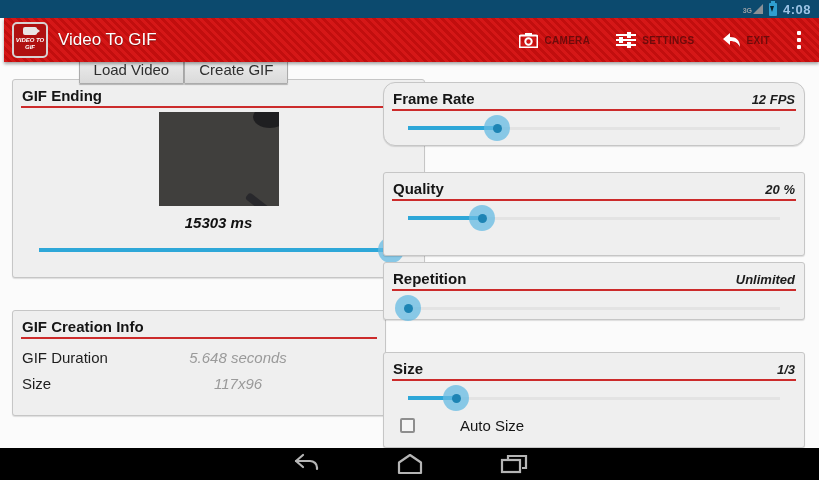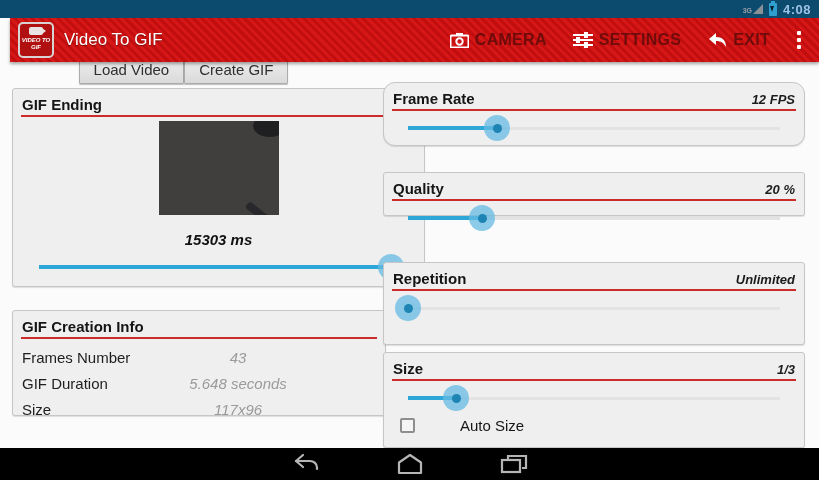--- a/index.html
+++ b/index.html
@@ -12,61 +12,61 @@
   .net-group { display:flex; align-items:flex-end; gap:1px; }
   .net-label { color:#9aa0a6; font-size:7px; font-weight:bold; line-height:7px; }
   .signal-tri { width:0; height:0; border-left:10px solid transparent; border-bottom:10px solid #8a9096; }
   .battery { position:relative; width:8px; height:13px; background:#2f9fd0; border-radius:1px; }
   .battery:before { content:""; position:absolute; top:-2px; left:2px; width:4px; height:2px; background:#2f9fd0; }
   .battery .bolt { position:absolute; left:1.5px; top:3px; width:0; height:0;
                    border-left:2.5px solid transparent; border-right:2.5px solid transparent; border-top:6px solid #07222e; }
   .clock { color:#9cc3e5; font-size:13px; font-weight:bold; letter-spacing:0.5px; }
 
   
-  .action-bar { position:absolute; top:18px; left:10px; right:0; height:44px; z-index:20;
+  .action-bar { position:absolute; top:18px; left:4px; right:0; height:44px; z-index:20;
                 background:repeating-linear-gradient(45deg,#d51717 0 3px,#c20e0e 3px 6px);
                 box-shadow:0 2px 3px rgba(0,0,0,0.35);
                 display:flex; align-items:center; padding:0 6px; }
   .app-icon { width:36px; height:36px; border-radius:5px; background:#b01010; border:2px solid #d8d2d2;
               display:flex; flex-direction:column; align-items:center; justify-content:flex-start; padding-top:3px; margin-left:2px; }
   .app-icon .cam { position:relative; width:14px; height:8px; background:#e9e4e4; border-radius:2px; }
   .app-icon .cam:after { content:""; position:absolute; right:-3px; top:1px; width:0; height:0;
                          border-top:3px solid transparent; border-bottom:3px solid transparent; border-left:4px solid #e9e4e4; }
   .app-icon .txt { color:#fff; font-size:6px; font-weight:bold; font-style:italic; line-height:7px; margin-top:2px; text-align:center; }
   .ab-title { color:#fff; font-size:17px; margin-left:10px; text-shadow:0 1px 1px rgba(0,0,0,0.4); }
   .ab-actions { margin-left:auto; display:flex; align-items:center; height:100%; }
   .ab-btn { display:flex; align-items:center; gap:6px; padding:0 13px; height:100%; cursor:pointer; }
-  .ab-btn .lbl { color:#6e0b0b; font-size:16px; font-weight:bold; letter-spacing:0.3px; }
+  .ab-btn .lbl { color:#6e0b0b; font-size:10px; font-weight:bold; letter-spacing:0.3px; }
   .ab-btn svg { display:block; }
   .overflow-btn { display:flex; flex-direction:column; gap:3px; padding:0 12px 0 14px; height:100%; justify-content:center; align-items:center; }
   .overflow-btn i { width:4px; height:4px; background:#fff; border-radius:1px; }
 
   
   .top-buttons { position:absolute; top:54px; left:12px; width:343px; display:flex; justify-content:center; z-index:10; }
   .abtn { height:30px; padding:0 14px; background:linear-gradient(#f0f0f0,#dadada); border:1px solid #ababab;
           border-radius:1px; font-size:15px; color:#2f2f2f; display:flex; align-items:center; box-shadow:0 1px 1px rgba(0,0,0,0.25); cursor:pointer;
           font-family:"Liberation Sans", sans-serif; }
 
   
   .panel { position:absolute; background:#efefef; border:1px solid #c6c6c6; border-radius:3px; box-shadow:0 1px 1px rgba(0,0,0,0.12); }
   .panel-head { display:flex; justify-content:space-between; align-items:baseline; padding:7px 9px 1px 9px; }
   .panel-title { font-size:15px; font-weight:bold; color:#151515; }
   .panel-value { font-size:13px; font-weight:bold; font-style:italic; color:#1c1c1c; }
   .panel-rule { height:2px; background:#cc2b2b; margin:1px 8px 0 8px; }
 
-  .p-ending   { left:12px;  top:88px;  width:413px; height:199px; }
+  .p-ending   { left:12px;  top:79px;  width:413px; height:199px; }
   .p-info     { left:12px;  top:310px; width:374px; height:106px; }
   .p-frate    { left:383px; top:82px;  width:422px; height:64px;border-radius:12px; }
-  .p-quality  { left:383px; top:172px; width:422px; height:44px; }
-  .p-repeat   { left:383px; top:262px; width:422px; height:83px; }
+  .p-quality  { left:383px; top:172px; width:422px; height:84px; }
+  .p-repeat   { left:383px; top:262px; width:422px; height:58px; }
   .p-size     { left:383px; top:352px; width:422px; height:96px; }
 
   .thumb-wrap { display:flex; justify-content:center; margin-top:4px; }
   .thumb-img { width:120px; height:94px; display:block; }
-  .ending-ms { text-align:center; font-size:15px; font-weight:bold; font-style:italic; color:#111; margin-top:16px; }
+  .ending-ms { text-align:center; font-size:15px; font-weight:bold; font-style:italic; color:#111; margin-top:8px; }
 
   
   .slider { position:relative; height:34px; margin:0 24px; }
   .slider .track { position:absolute; left:0; right:0; top:16px; height:3px; background:#e3e3e3; }
   .slider .fill  { position:absolute; left:0; top:15px; height:4px; background:#2ea7d8; }
   .slider .sthumb { position:absolute; top:17px; width:26px; height:26px; margin-left:-13px; transform:translateY(-50%);
                     background:rgba(102,187,227,0.75); border-radius:50%; cursor:pointer; }
   .slider .sthumb .dot { position:absolute; left:50%; top:50%; width:9px; height:9px; margin:-4.5px 0 0 -4.5px;
                          background:#1d84b4; border-radius:50%; }
   .p-ending .slider { margin:0 26px 0 26px; margin-top:2px; }
@@ -191,24 +191,20 @@
     </div>
   </div>
 
   <div class="panel p-info">
     <div class="panel-head">
       <span class="panel-title">GIF Creation Info</span>
     </div>
     <div class="panel-rule"></div>
     <div class="info-rows">
       <div class="info-row">
-        <span class="info-label">Frames Number</span>
-        <span class="info-value">43</span>
-      </div>
-      <div class="info-row">
         <span class="info-label">GIF Duration</span>
         <span class="info-value">5.648 seconds</span>
       </div>
       <div class="info-row">
         <span class="info-label">Size</span>
         <span class="info-value">117x96</span>
       </div>
     </div>
   </div>
 

